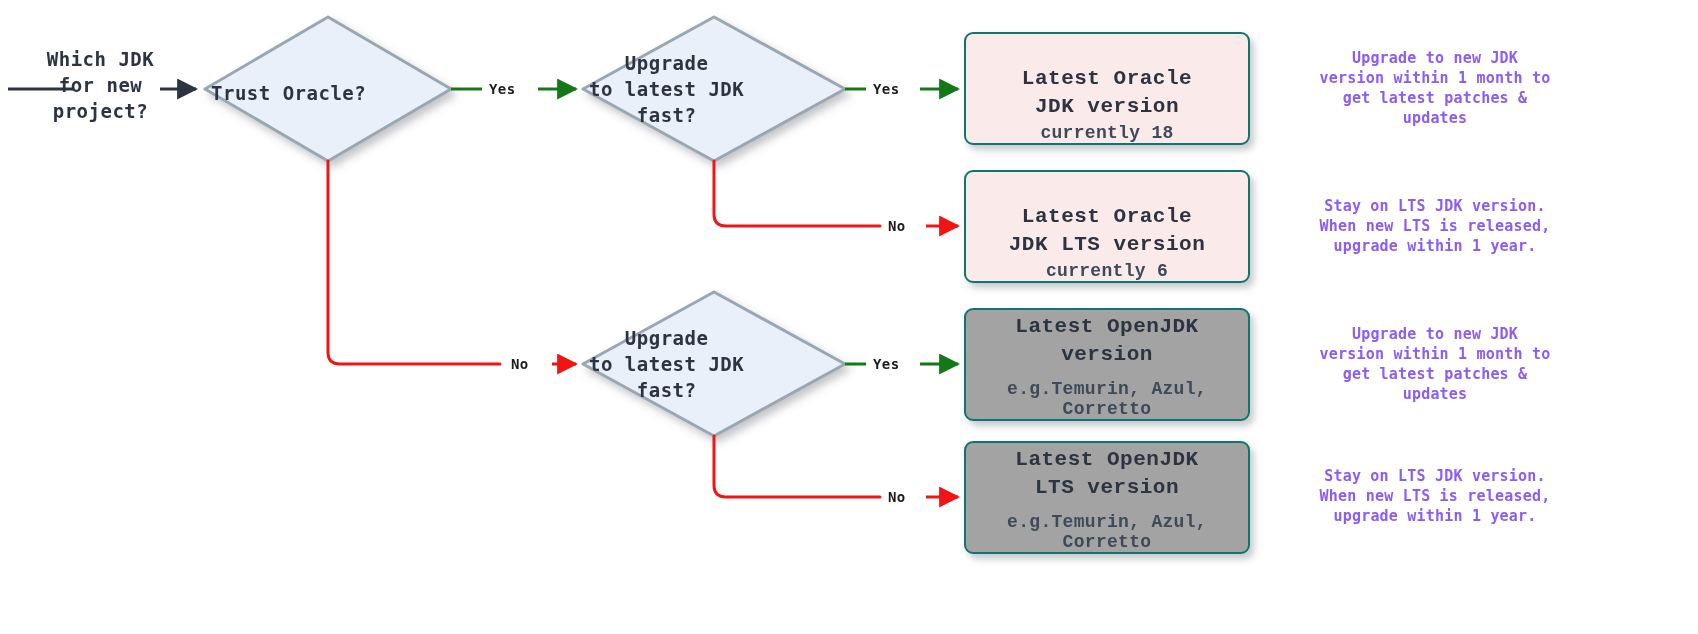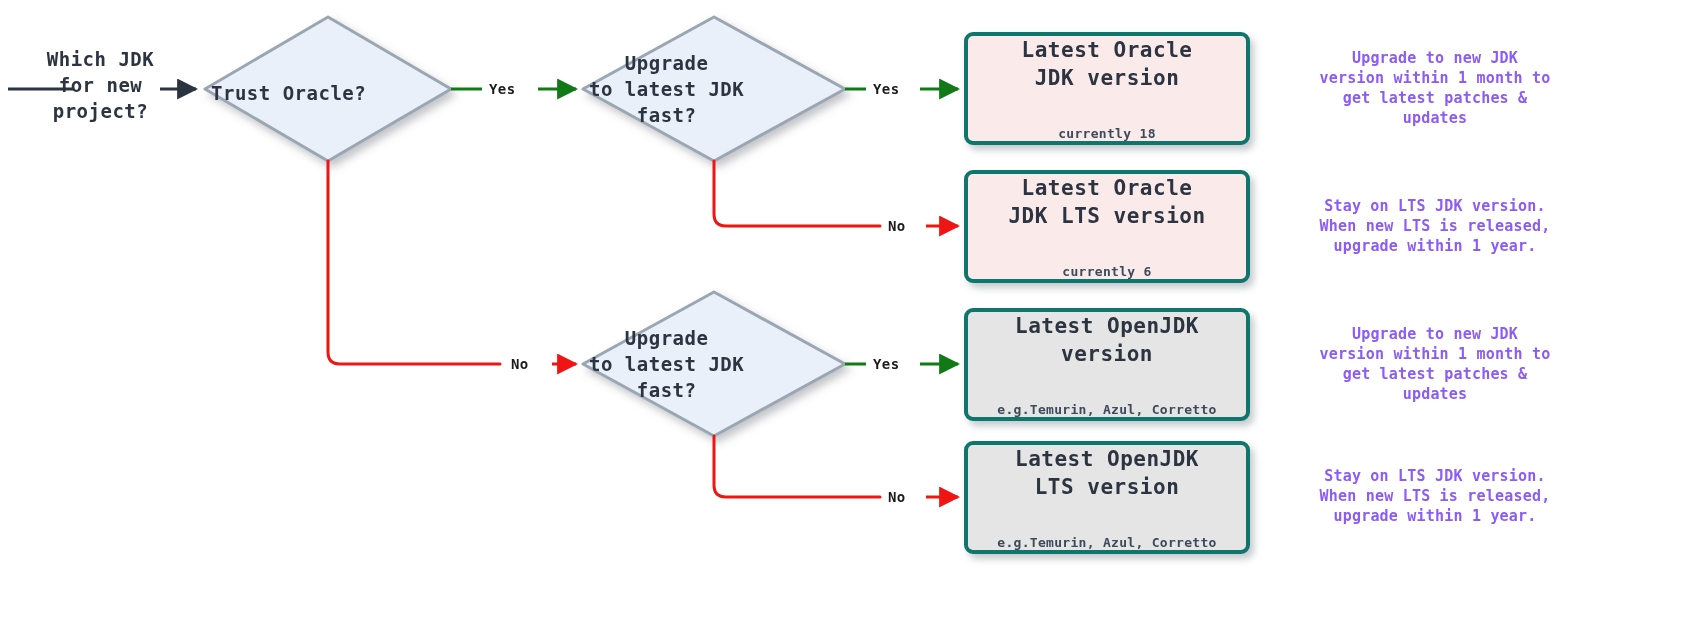--- a/index.html
+++ b/index.html
@@ -61,42 +61,43 @@
     color: #2b3440;
     letter-spacing: 0.5px;
     white-space: pre-line;
     padding: 0 6px;
   }
 
   
   .resbox {
     position: absolute;
     box-sizing: border-box;
-    border: 4px solid #0f766e;
+    border: 2px solid #0f766e;
     border-radius: 9px;
     display: flex;
     flex-direction: column;
     align-items: center;
-    justify-content: space-between;
+    justify-content: flex-end;
     box-shadow: 4px 5px 7px rgba(110,115,125,0.38);
+    font-family: Liberation Mono, monospace;
   }
   .resbox.pink { background: #fbeaea; }
-  .resbox.green { background: #e5e5e5; }
+  .resbox.green { background: #a3a3a3; gap: 8px; }
   .resbox .rtitle {
     font-size: 21px;
     font-weight: bold;
     line-height: 28px;
     color: #2b3440;
     text-align: center;
     letter-spacing: 0.5px;
     white-space: pre-line;
   }
   .resbox .rsub {
-    margin-top: 15px;
-    font-size: 13px;
+    margin-top: 2px;
+    font-size: 18px;
     font-weight: bold;
     color: #3d4a5a;
     text-align: center;
     letter-spacing: 0.3px;
   }
 
   
   .edge-label {
     position: absolute;
     font-size: 14px;

